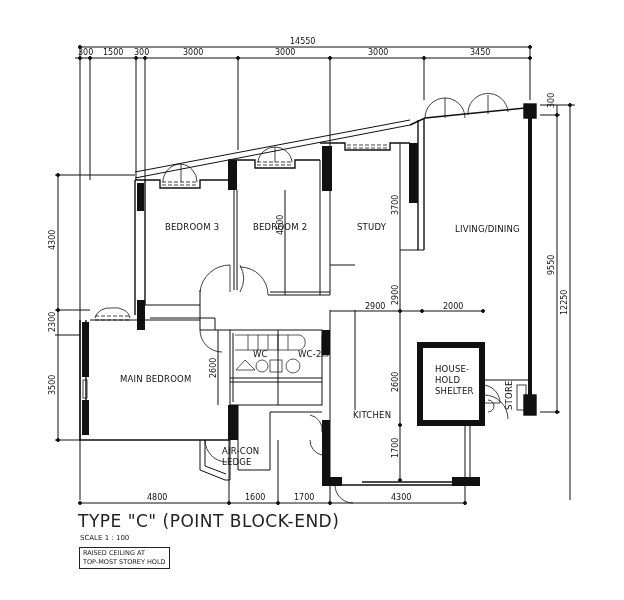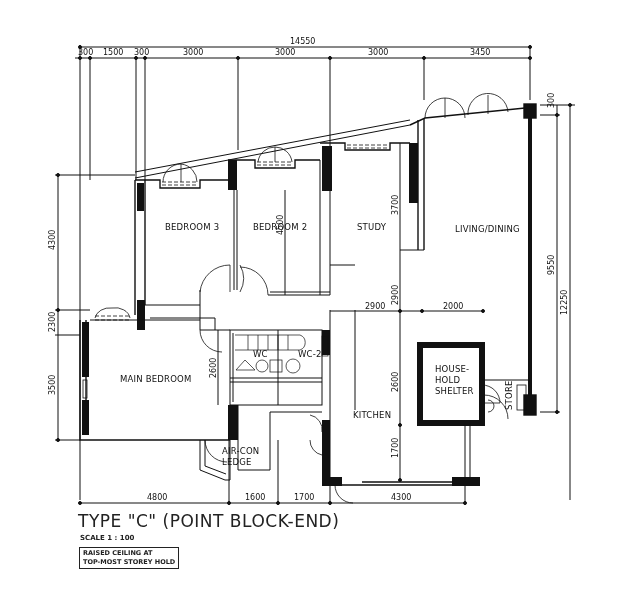--- a/index.html
+++ b/index.html
@@ -4,24 +4,24 @@
 <style>
   html, body { margin: 0; padding: 0; background: #ffffff; }
   body { width: 624px; height: 600px; position: relative; overflow: hidden;
          font-family: "DejaVu Sans", sans-serif; color: #111; }
   #plan { position: absolute; left: 0; top: 0; width: 624px; height: 600px; }
   .dim { font-family: "DejaVu Sans", sans-serif; font-size: 8px; fill: #111; }
   .room { font-family: "DejaVu Sans", sans-serif; font-size: 8.5px; fill: #111; letter-spacing: 0.2px; }
   .title { position: absolute; left: 78px; top: 511px; font-family: "DejaVu Sans", sans-serif;
            font-size: 17px; letter-spacing: 0.5px; color: #222; font-weight: normal; }
   .scale { position: absolute; left: 80px; top: 534px; font-family: "DejaVu Sans", sans-serif;
-           font-size: 7px; color: #222; font-weight: bold; }
+           font-size: 7px; color: #222; font-weight: normal; }
   .note { position: absolute; left: 79px; top: 547px; border: 1px solid #222; padding: 1px 3px;
           font-family: "DejaVu Sans", sans-serif; font-size: 6.5px; line-height: 9px; color: #222;
-          font-weight: bold; }
+          font-weight: normal; }
 </style>
 </head>
 <body>
 
 <svg id="plan" viewBox="0 0 624 600" xmlns="http://www.w3.org/2000/svg">
   <g stroke="#111" fill="none" stroke-width="1">
 
     <g>
       <line x1="80" y1="47" x2="530" y2="47"></line>
       <line x1="75" y1="58" x2="530" y2="58"></line>

